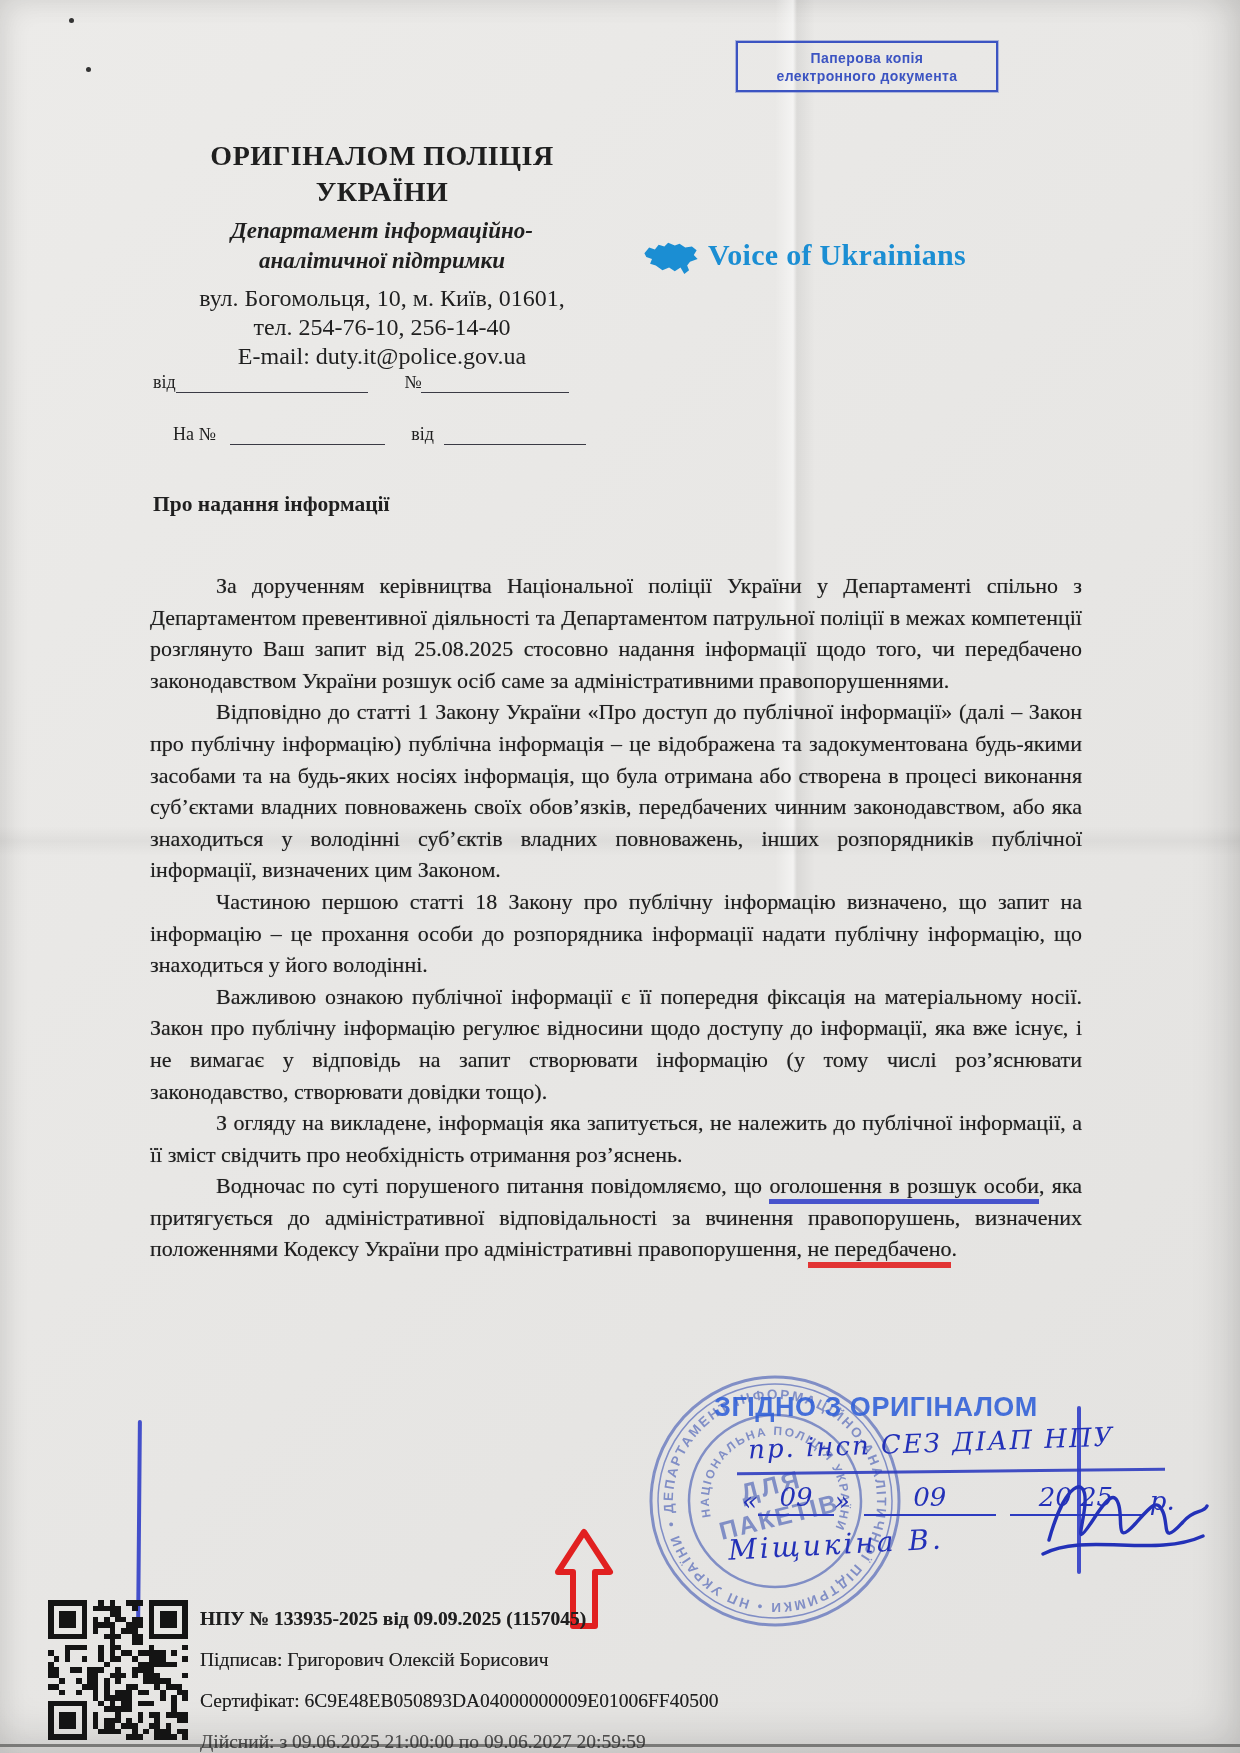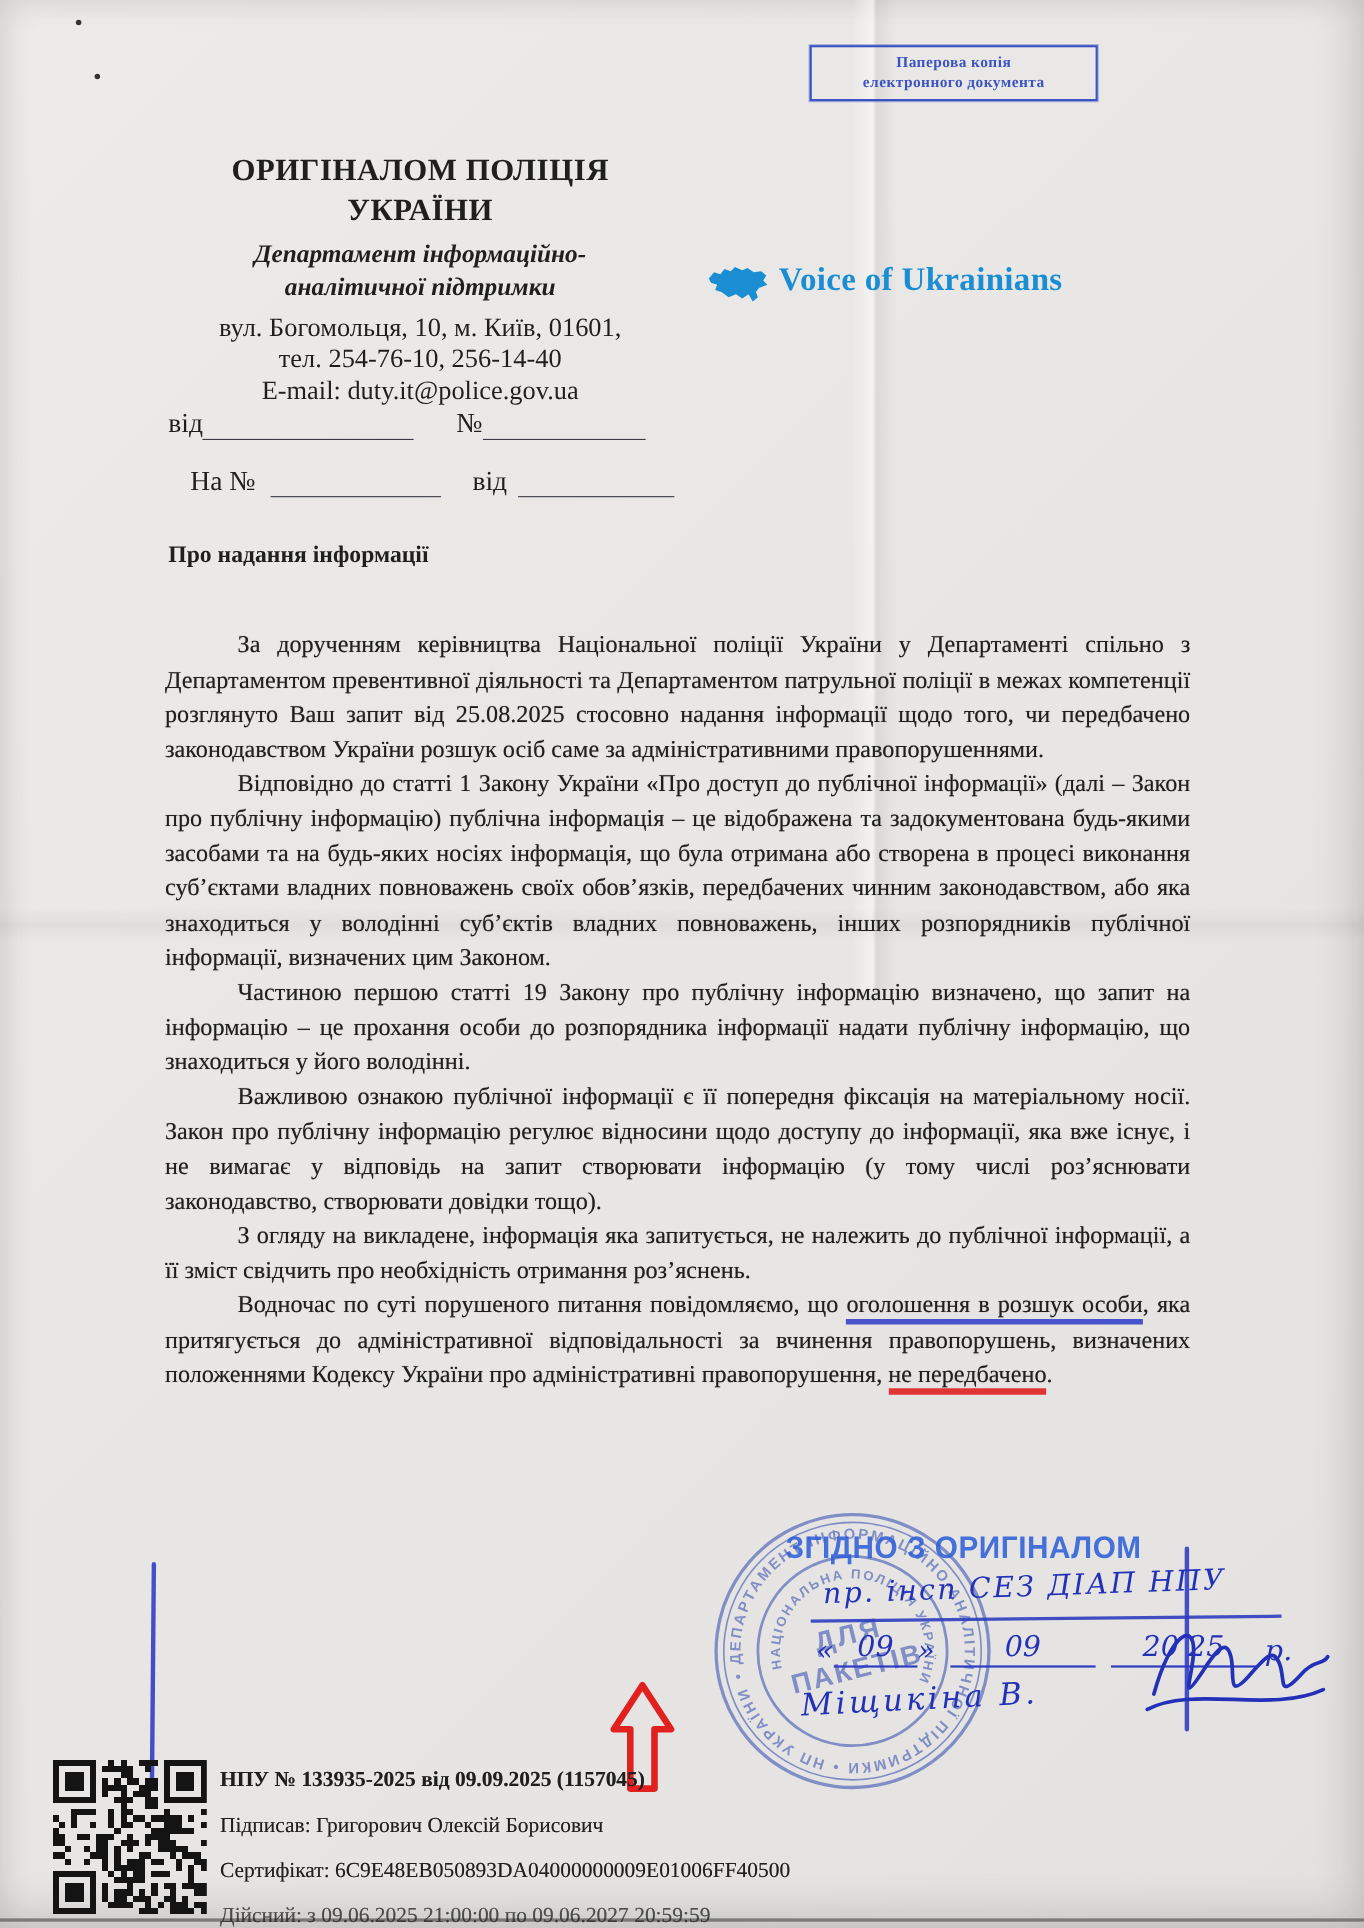--- a/index.html
+++ b/index.html
@@ -15,36 +15,36 @@
   .crease-h{left:0;top:826px;width:1240px;height:30px;
     background:linear-gradient(180deg,transparent,rgba(0,0,0,.045),transparent);}
   .bottom-edge{left:0;top:1744px;width:1240px;height:3px;background:#7a7a78;}
   .speck{width:5px;height:5px;border-radius:50%;background:#333;}
 
   
   .copy-box{
     position:absolute;left:736px;top:41px;width:258px;height:47px;
     border:2px solid #3c54c2;box-shadow:0 0 0 1px rgba(60,84,194,.35);
     display:flex;flex-direction:column;justify-content:center;align-items:center;
-    color:#3c54c2;font-family:Liberation Serif, serif;font-weight:bold;
+    color:#3c54c2;font-family:Liberation Sans, sans-serif;font-weight:bold;
     font-size:14px;line-height:18px;letter-spacing:.4px;
   }
 
   
   .org-header{position:absolute;left:148px;top:138px;width:468px;text-align:center;}
   .org-name{font-size:28px;font-weight:bold;letter-spacing:.5px;line-height:36px;}
   .org-dept{font-size:23px;font-weight:bold;line-height:30px;margin-top:6px;font-style:italic;}
   .org-contact{font-size:24px;line-height:29px;margin-top:8px;}
 
   
   .voice-logo{position:absolute;left:642px;top:238px;display:flex;gap:8px;}
   .voice-logo .txt{font-size:30px;font-weight:bold;color:#1b8ed3;letter-spacing:.3px;}
 
   
-  .ref{position:absolute;left:153px;font-size:25px;}
+  .ref{position:absolute;left:153px;font-size:18px;}
   .ref .ln{display:inline-block;border-bottom:1.6px solid #3a3a44;height:20px;vertical-align:bottom;}
   .ref-row1{top:372px;}
   .ref-row2{top:424px;margin-left:20px;}
 
   .subject{position:absolute;left:153px;top:492px;font-size:21.5px;font-weight:bold;}
 
   
   .body-text{position:absolute;left:150px;top:570px;width:932px;
     font-size:22px;line-height:31.6px;text-align:justify;
     text-shadow:0 0 .7px rgba(20,20,20,.5);}
@@ -123,21 +123,21 @@
   <div class="ref ref-row2">
     <span>На №</span><span class="ln" style="width:155px;margin-left:14px"></span>
     <span style="margin-left:22px">від</span><span class="ln" style="width:142px;margin-left:10px"></span>
   </div>
 
   <div class="subject">Про надання інформації</div>
 
   <div class="body-text">
     <p>За дорученням керівництва Національної поліції України у Департаменті спільно з Департаментом превентивної діяльності та Департаментом патрульної поліції в межах компетенції розглянуто Ваш запит від 25.08.2025 стосовно надання інформації щодо того, чи передбачено законодавством України розшук осіб саме за адміністративними правопорушеннями.</p>
     <p>Відповідно до статті 1 Закону України «Про доступ до публічної інформації» (далі – Закон про публічну інформацію) публічна інформація – це відображена та задокументована будь-якими засобами та на будь-яких носіях інформація, що була отримана або створена в процесі виконання суб’єктами владних повноважень своїх обов’язків, передбачених чинним законодавством, або яка знаходиться у володінні суб’єктів владних повноважень, інших розпорядників публічної інформації, визначених цим Законом.</p>
-    <p>Частиною першою статті 19 Закону про публічну інформацію визначено, що запит на інформацію – це прохання особи до розпорядника інформації надати публічну інформацію, що знаходиться у його володінні.</p>
+    <p>Частиною першою статті 18 Закону про публічну інформацію визначено, що запит на інформацію – це прохання особи до розпорядника інформації надати публічну інформацію, що знаходиться у його володінні.</p>
     <p>Важливою ознакою публічної інформації є її попередня фіксація на матеріальному носії. Закон про публічну інформацію регулює відносини щодо доступу до інформації, яка вже існує, і не вимагає у відповідь на запит створювати інформацію (у тому числі роз’яснювати законодавство, створювати довідки тощо).</p>
     <p>З огляду на викладене, інформація яка запитується, не належить до публічної інформації, а її зміст свідчить про необхідність отримання роз’яснень.</p>
     <p><span>Водночас по суті порушеного питання повідомляємо, що </span><span class="u-blue">оголошення в розшук особи</span><span>, яка притягується до адміністративної відповідальності за вчинення правопорушень, визначених положеннями Кодексу України про адміністративні правопорушення, </span><span class="u-red">не передбачено</span><span>.</span></p>
   </div>
 
   <div class="mark-line" style="left:137px;top:1420px;width:4px;height:208px;transform:rotate(.5deg)"></div>
   <div class="mark-line" style="left:1077px;top:1406px;width:4px;height:168px"></div>
 
   <svg class="red-arrow" width="72" height="104" viewBox="0 0 72 104">
     <path d="M36,4 L62,44 L47,44 L47,98 L25,98 L25,44 L10,44 Z" fill="none" stroke="#e12020" stroke-width="6" stroke-linejoin="round"></path>

